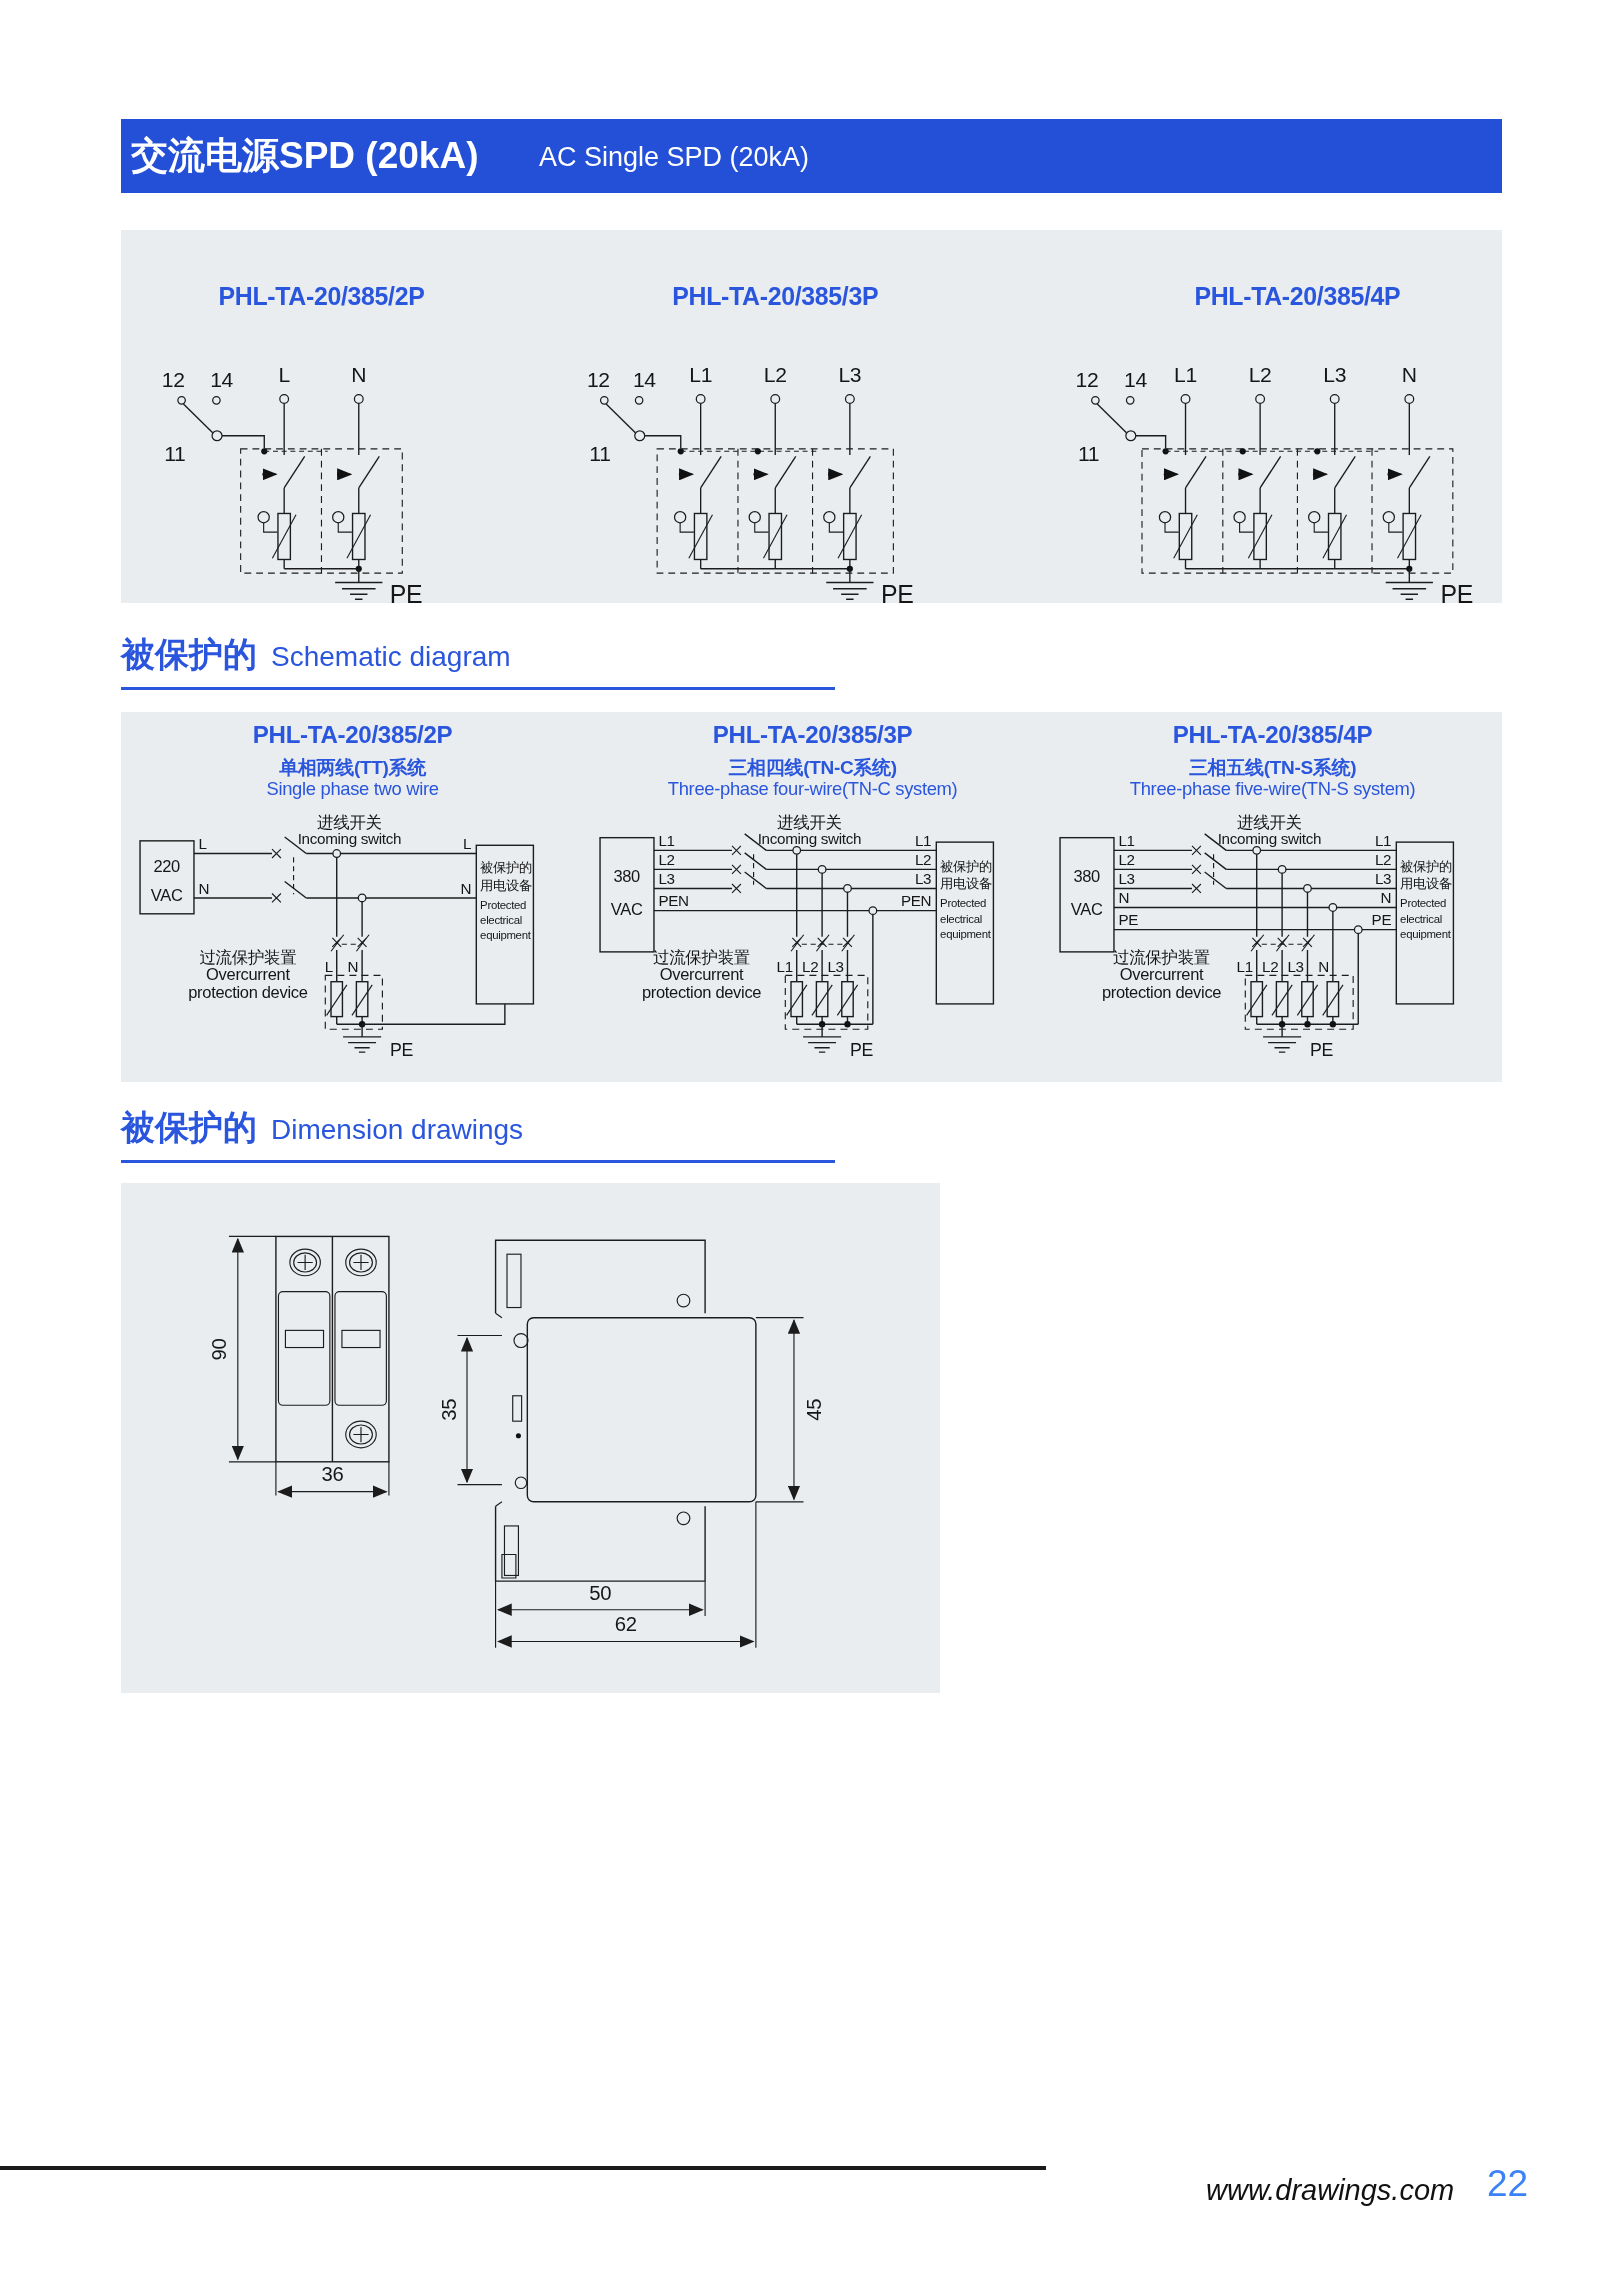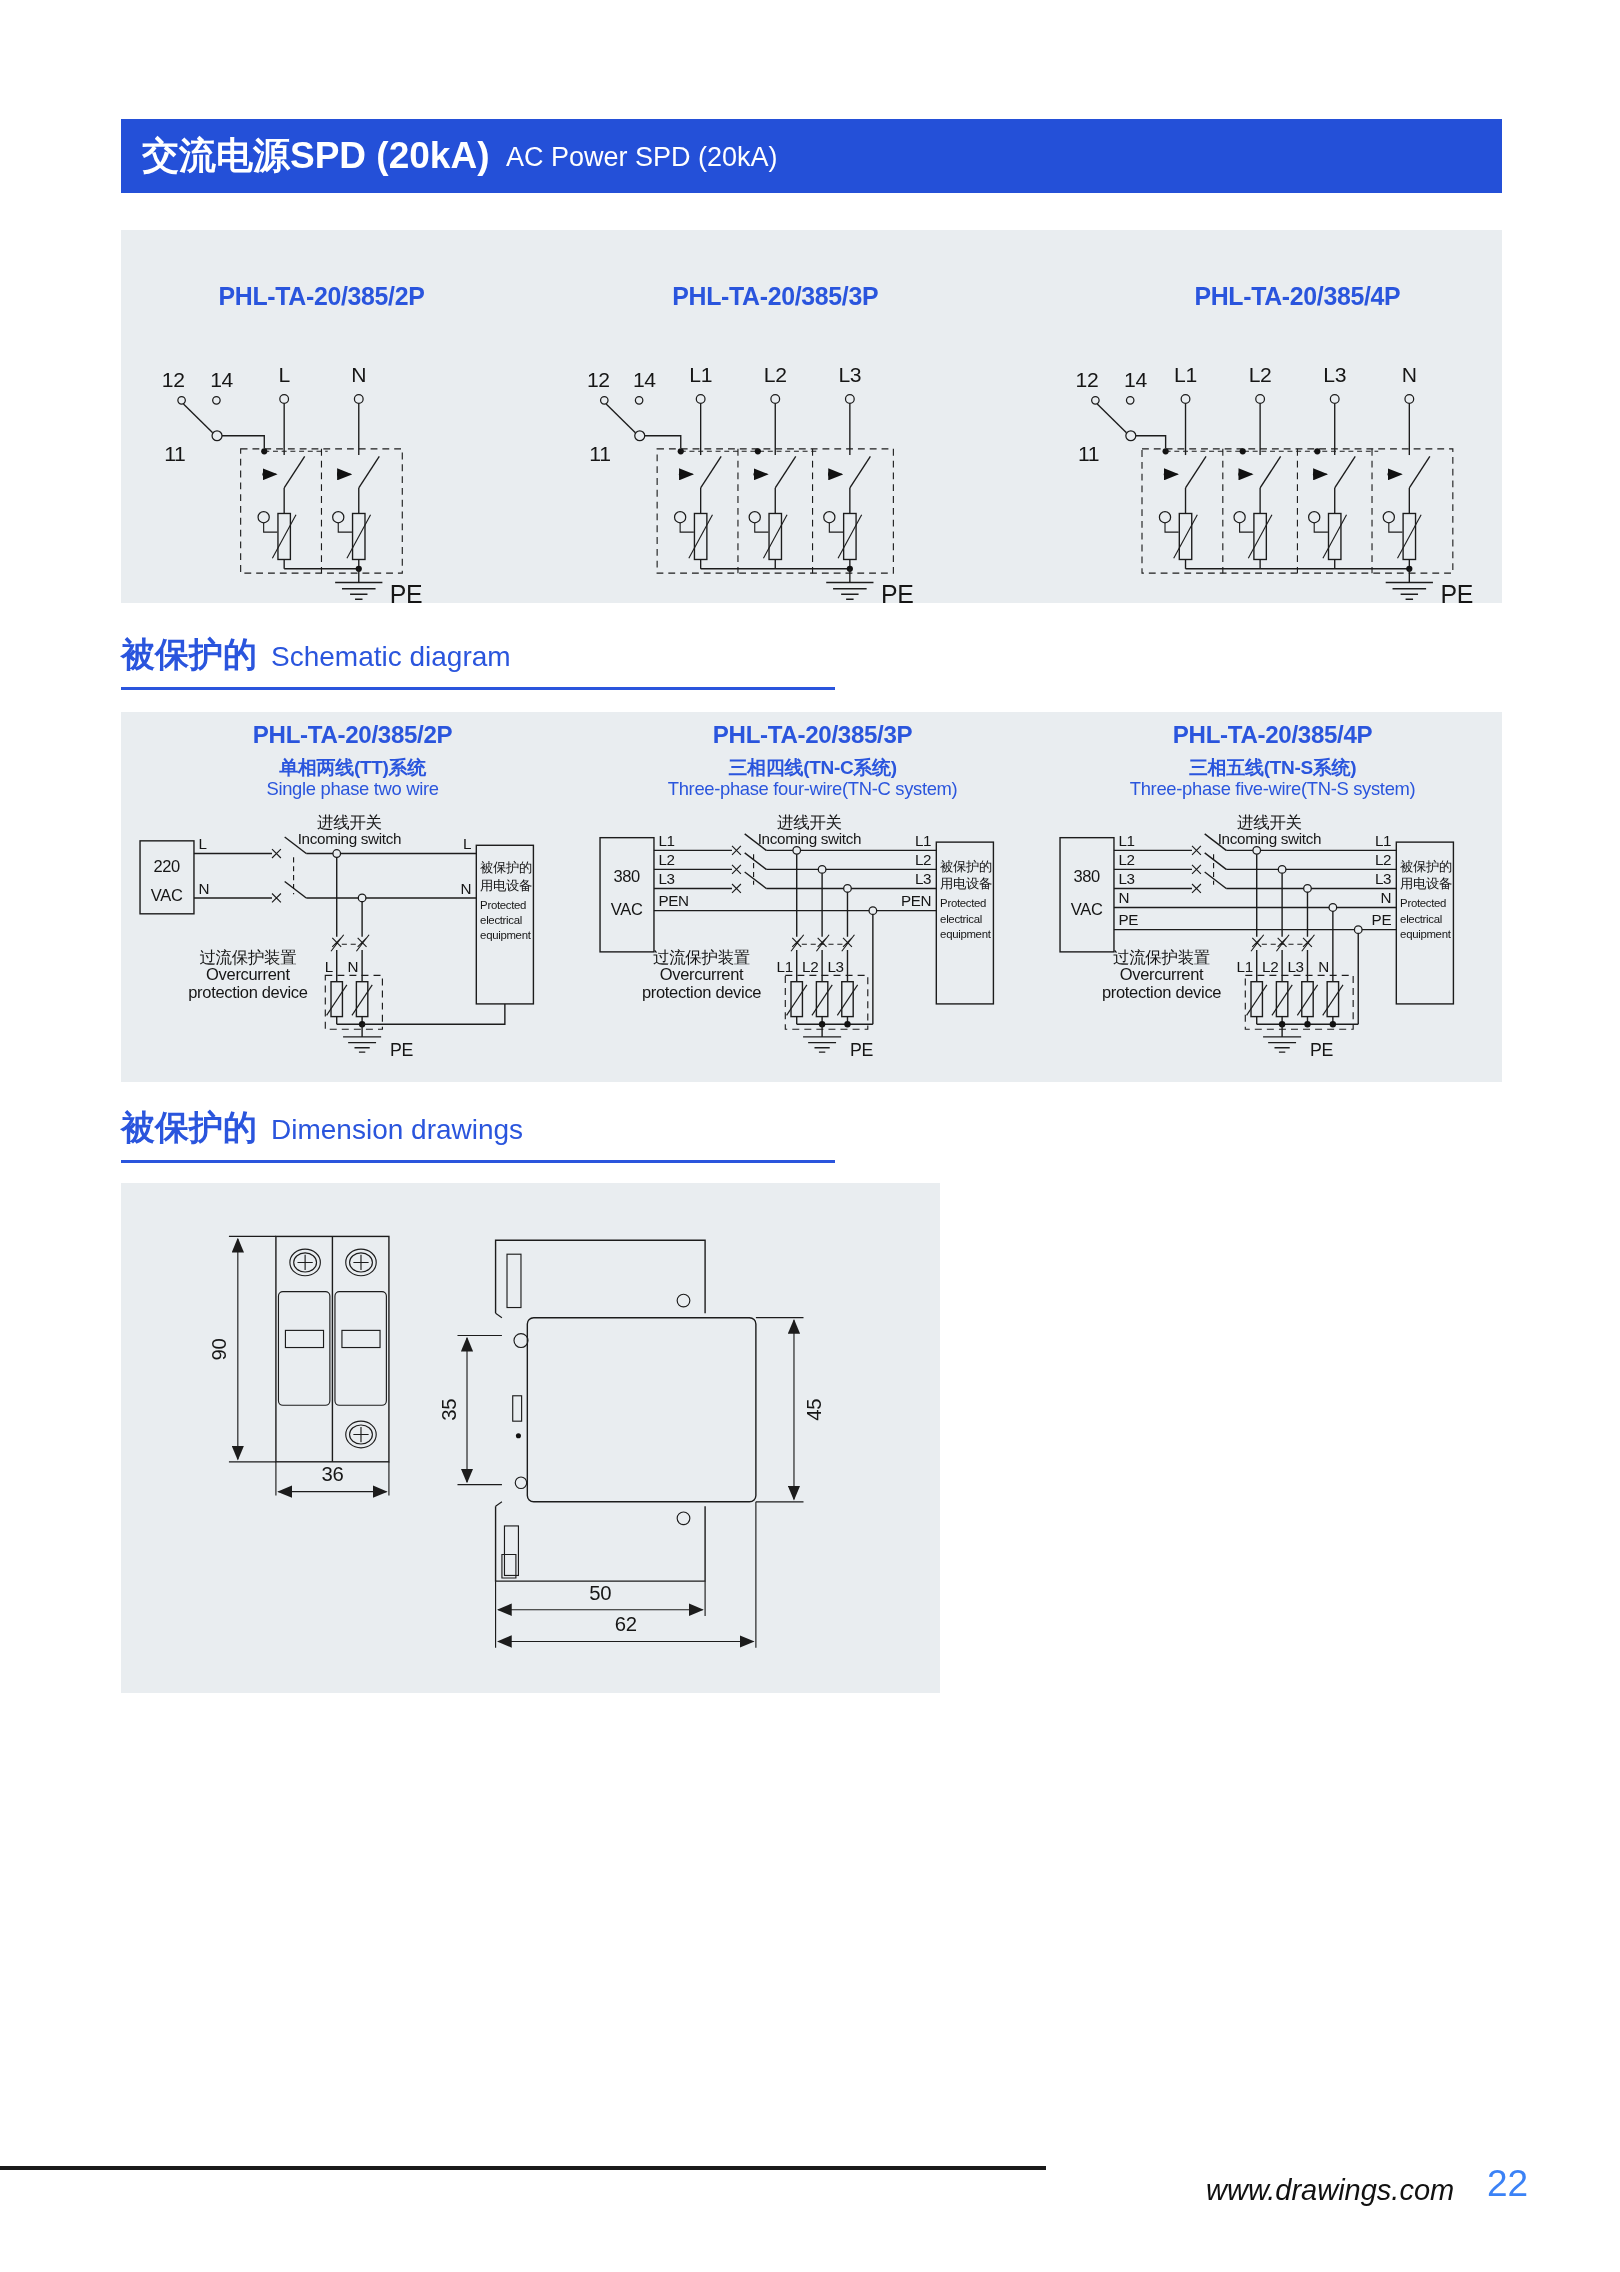--- a/index.html
+++ b/index.html
@@ -1,19 +1,19 @@
 <!DOCTYPE html>
 <html style="font-size:10.2px"><head>
 <meta charset="utf-8">
 <style>
   html,body{margin:0;padding:0;background:#ffffff;}
   body{width:1620px;height:2273px;position:relative;font-family:"Liberation Sans",sans-serif;}
   .panel{position:absolute;background:#e9edf0;}
   .hdrbar{position:absolute;left:121px;top:119px;width:1381px;height:74px;background:#2450d8;
-          display:flex;align-items:center;padding-left:21px;box-sizing:border-box;}
+          display:flex;align-items:center;padding-left:10px;box-sizing:border-box;gap:44px;}
   .hdrbar .zh{color:#fff;font-size:37px;font-weight:bold;letter-spacing:0px;}
   .hdrbar .en{color:#fff;font-size:27px;margin-left:16.5px;padding-top:3.8px;}
   .sechead{position:absolute;left:121px;display:flex;align-items:baseline;}
   .sechead .zh{color:#2a55dd;font-size:34px;font-weight:bold;}
   .sechead .en{color:#2a55dd;font-size:28px;margin-left:14px;}
   .underline{position:absolute;left:121px;width:714px;height:3.2px;background:#2a55dd;}
   .footline{position:absolute;left:0;top:2166px;width:1046px;height:4.4px;background:#1a1a1a;}
   .site{position:absolute;left:1206px;top:2174px;font-size:29px;font-style:italic;color:#111;}
   .pagenum{position:absolute;left:1466px;top:2163px;font-size:37px;color:#3b82f6;margin-left:21px;}
   svg{display:block;}
@@ -48,21 +48,21 @@
       <path d="M0,0 L12,5 L0,10 z" fill="#1c1c1c"></path>
     </marker>
     <marker id="ahs" viewBox="0 0 10 8" refX="9" refY="4" markerWidth="11" markerHeight="9" orient="auto">
       <path d="M0,0 L10,4 L0,8 z" fill="#111"></path>
     </marker>
   </defs>
 </svg>
 
 <div class="hdrbar">
   <span class="zh">交流电源SPD (20kA)</span>
-  <span class="en">AC Power SPD (20kA)</span>
+  <span class="en">AC Single SPD (20kA)</span>
 </div>
 
 <div class="panel" style="left:121px;top:230px;width:1381px;height:373px;display:flex;">
 
   <svg width="460" height="373" viewBox="0 0 725 600">
     <text class="tt mid" x="315" y="120">PHL-TA-20/385/2P</text>
     <g>
       <text class="tlbl" x="58" y="252">12</text>
       <text class="tlbl" x="136" y="252">14</text>
       <circle class="opn" cx="90" cy="274" r="6"></circle>

